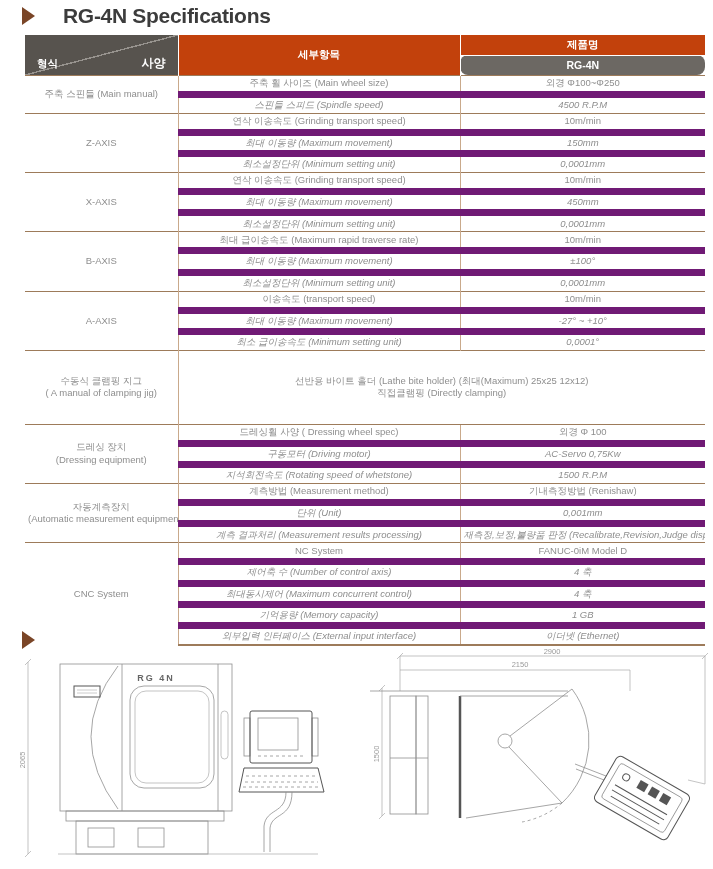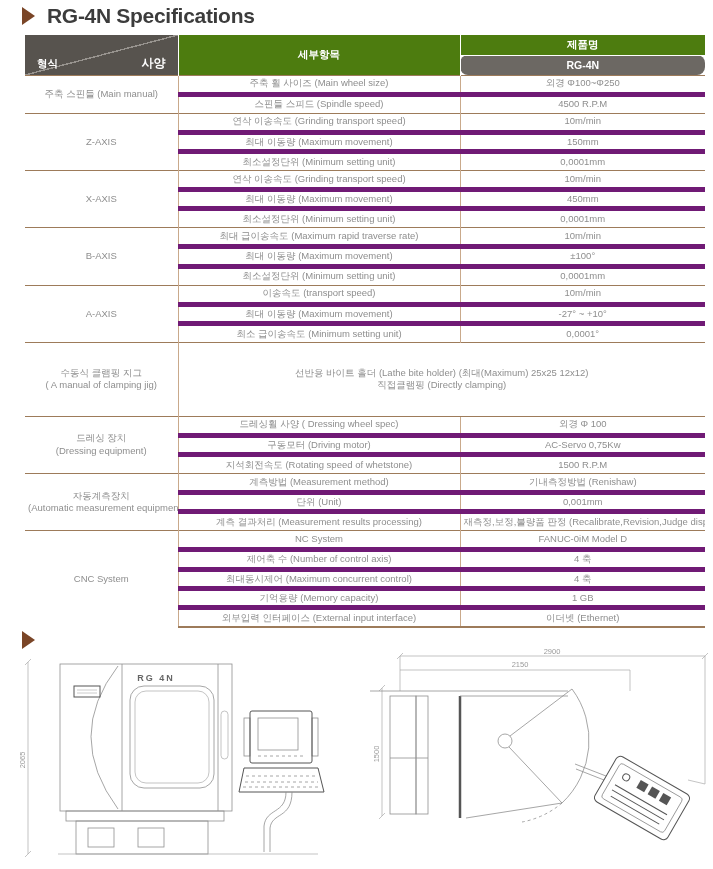--- a/index.html
+++ b/index.html
@@ -1,49 +1,49 @@
 <!DOCTYPE html>
 <html><head>
 <meta charset="utf-8">
 <style>
   * { margin:0; padding:0; box-sizing:border-box; }
   html,body { width:713px; height:869px; background:#ffffff; overflow:hidden;
     font-family:"Liberation Sans","DejaVu Sans",sans-serif; }
   .page { position:relative; width:713px; height:869px; background:#fff; }
 
   
-  .section-title { position:absolute; left:22px; display:flex; align-items:center; gap:12px;
+  .section-title { position:absolute; left:22px; display:flex; align-items:center; gap:28px;
     font-size:21px; font-weight:bold; color:#3c3c3c; letter-spacing:-0.3px; }
   .spec-title-pos { top:4px; }
   .layout-title-pos { top:631px; }
   .tri-arrow { width:0; height:0; border-left:13px solid #7a4527;
     border-top:9px solid transparent; border-bottom:9px solid transparent; display:inline-block; }
 
   
   table.spec { position:absolute; left:25px; top:35px; width:680px;
     border-collapse:collapse; table-layout:fixed; }
-  thead th { background:#4d7c0f; color:#ffffff; font-size:10.5px; font-weight:bold;
+  thead th { background:#c2410c; color:#ffffff; font-size:10.5px; font-weight:bold;
     height:20px; text-align:center; vertical-align:middle; }
   th.corner { position:relative;
     background-image:linear-gradient(to bottom right, transparent calc(50% - 0.7px),
       #97938e calc(50% - 0.7px), #97938e calc(50% + 0.7px), transparent calc(50% + 0.7px));
     background-color:#57534e; }
   th.corner .c-top { position:absolute; top:20px; right:12px; font-size:12px; }
   th.corner .c-bot { position:absolute; bottom:4px; left:12px; font-size:10.5px; }
   th.detail-h { border-left:1px solid #fff; border-right:1px solid #fff; }
   th.product-h { border-bottom:1px solid #fff; }
   th.model-h { background:#6c6863; border-left:1px solid #fff;border-radius:8px; }
 
   tbody td { font-size:9.5px; color:#8e8e8e; text-align:center; vertical-align:middle;
     height:19px; line-height:1.3; padding:1px 3px; white-space:nowrap; overflow:hidden; }
   tbody td.group-cell div { white-space:nowrap; }
   tbody td.item-cell  { border-left:1px solid #c9a98b; }
   tbody td.value-cell { border-left:1px solid #c9a98b; }
   tbody td.merged-cell { border-left:1px solid #c9a98b; padding:24px 3px; height:auto; }
-  tbody tr:not(.group-start) td { border-top:5px solid #701a75; }
+  tbody tr:not(.group-start) td { border-top:7px solid #701a75;font-style:italic; }
   tbody tr.group-start td { border-top:1px solid #9d7b5a; }
   tbody tr.last-row td { border-bottom:2px solid #9d7b5a; }
 
   
   svg.drawing { position:absolute; }
   svg text { fill:#9a9a9a; font-size:7.5px; font-family:"Liberation Sans","DejaVu Sans",sans-serif; }
   .thin  { stroke:#8f8f8f; stroke-width:0.8; fill:none; }
   .thin2 { stroke:#aaaaaa; stroke-width:0.7; fill:none; }
   .dark  { stroke:#555555; stroke-width:1; fill:none; }
   .thick { stroke:#555555; stroke-width:2.5; fill:none; }

